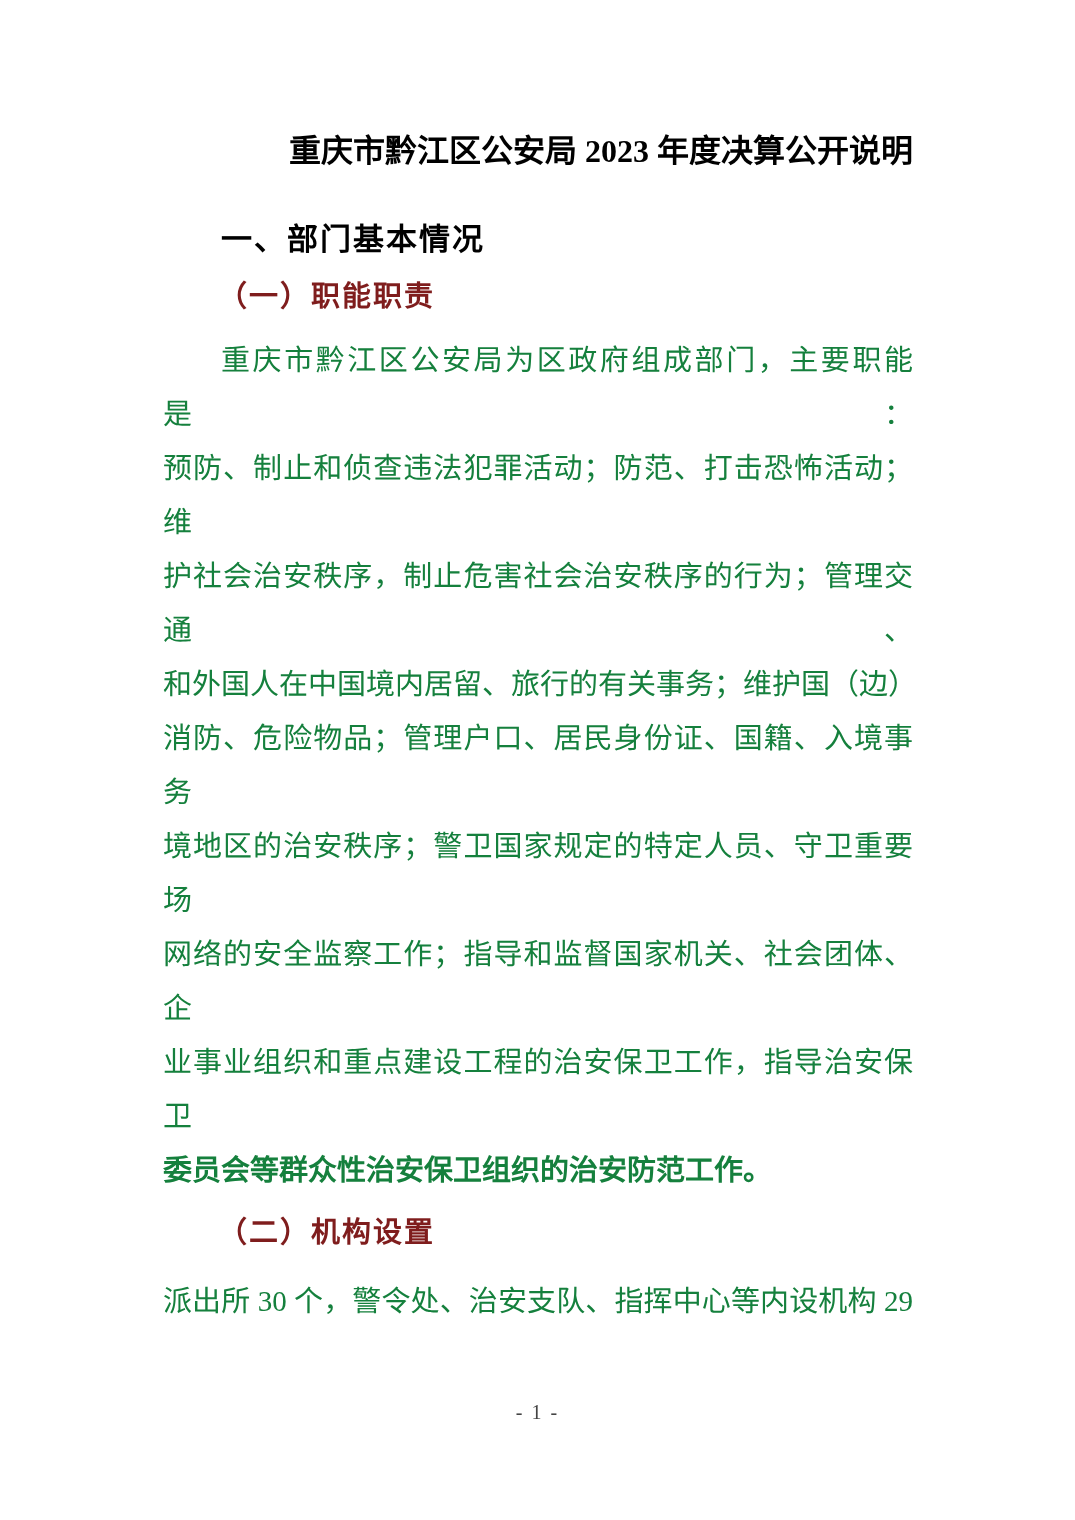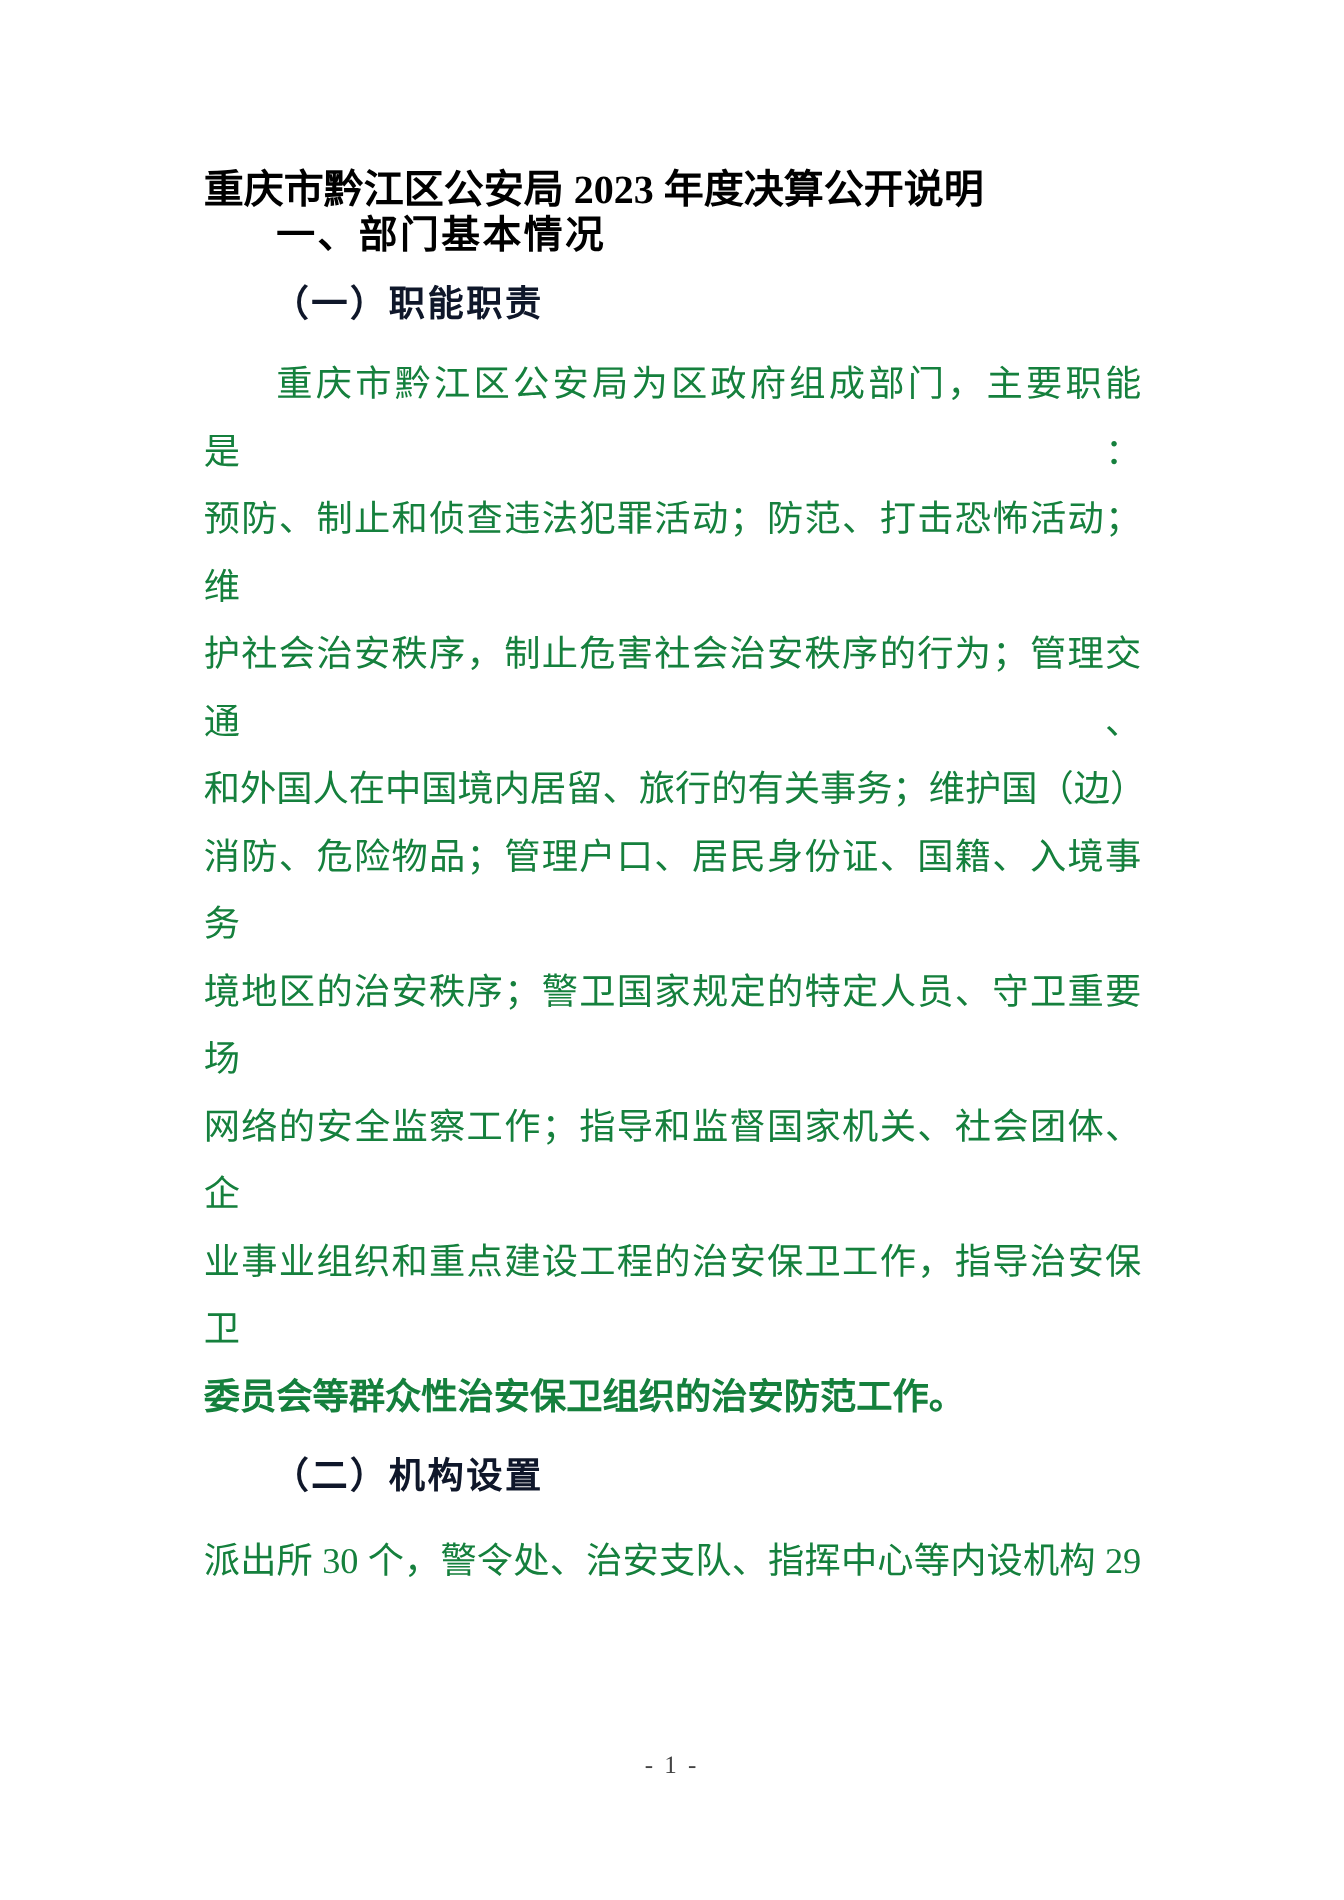--- a/index.html
+++ b/index.html
@@ -17,45 +17,45 @@
     overflow: hidden;
     font-family: "Liberation Serif", "DejaVu Serif", serif;
     color: #1a1a1a;
   }
   .doc-title {
     margin: 131px 0 0 0;
     font-size: 32px;
     line-height: 40px;
     font-weight: bold;
     color: #000000;
-    text-align: left;
+    text-align: right;
     font-family: "Liberation Serif", "DejaVu Serif", serif;
     white-space: nowrap;
   }
   .h-major {
     margin: 0;
     font-size: 31px;
     line-height: 34px;
     font-weight: bold;
     color: #000000;
     font-family: "Liberation Sans", "DejaVu Sans", sans-serif;
     text-indent: 58px;
     letter-spacing: 2px;
   }
   .h-sub {
     margin: 0;
     font-size: 29px;
     line-height: 34px;
     font-weight: bold;
-    color: #0f172a;
+    color: #7f1d1d;
     font-family: "Liberation Serif", "DejaVu Serif", serif;
     text-indent: 55px;
     letter-spacing: 2px;
   }
-  .h1-pos  { }
+  .h1-pos  { margin-top: 52px; }
   .sub1-pos { margin-top: 22px; }
   .para1-pos { margin-top: 20px; }
   .sub2-pos { margin-top: 21px; font-family: Liberation Mono, monospace; }
   .para2-pos { margin-top: 22px; }
   .para {
     font-size: 29px;
     line-height: 54px;
     color: #15803d;
   }
   .line {

